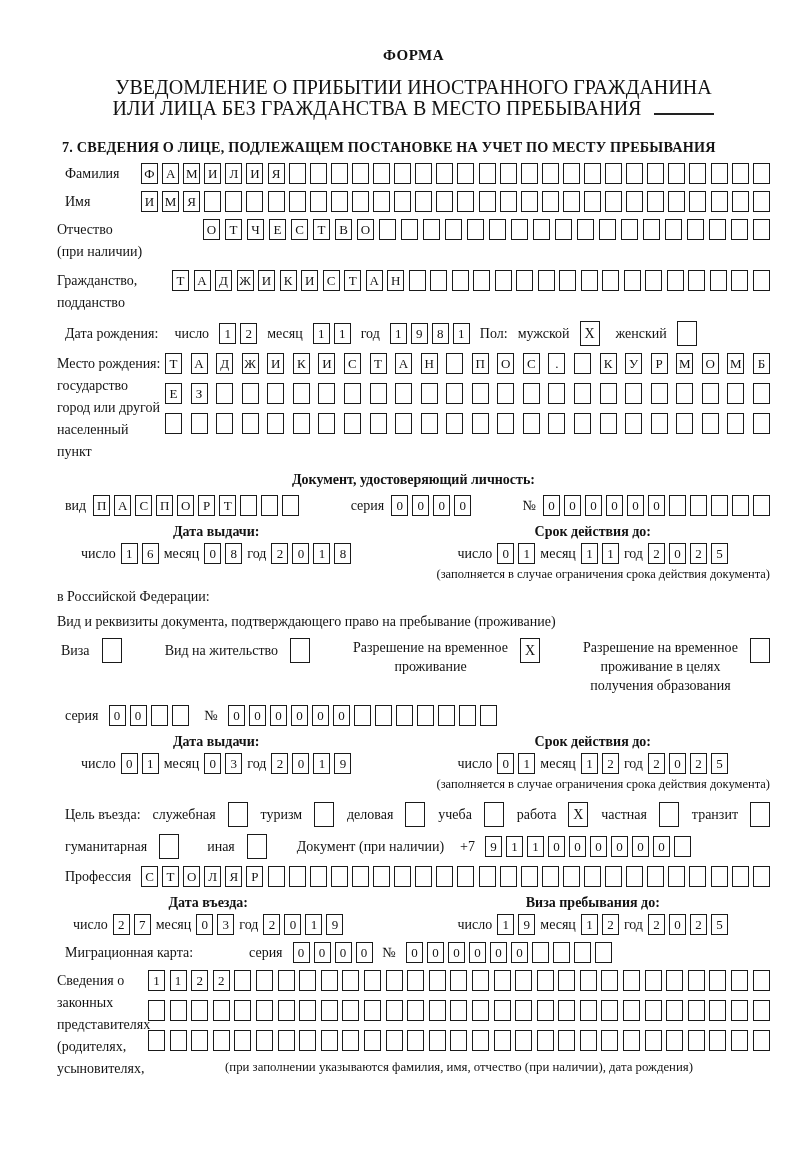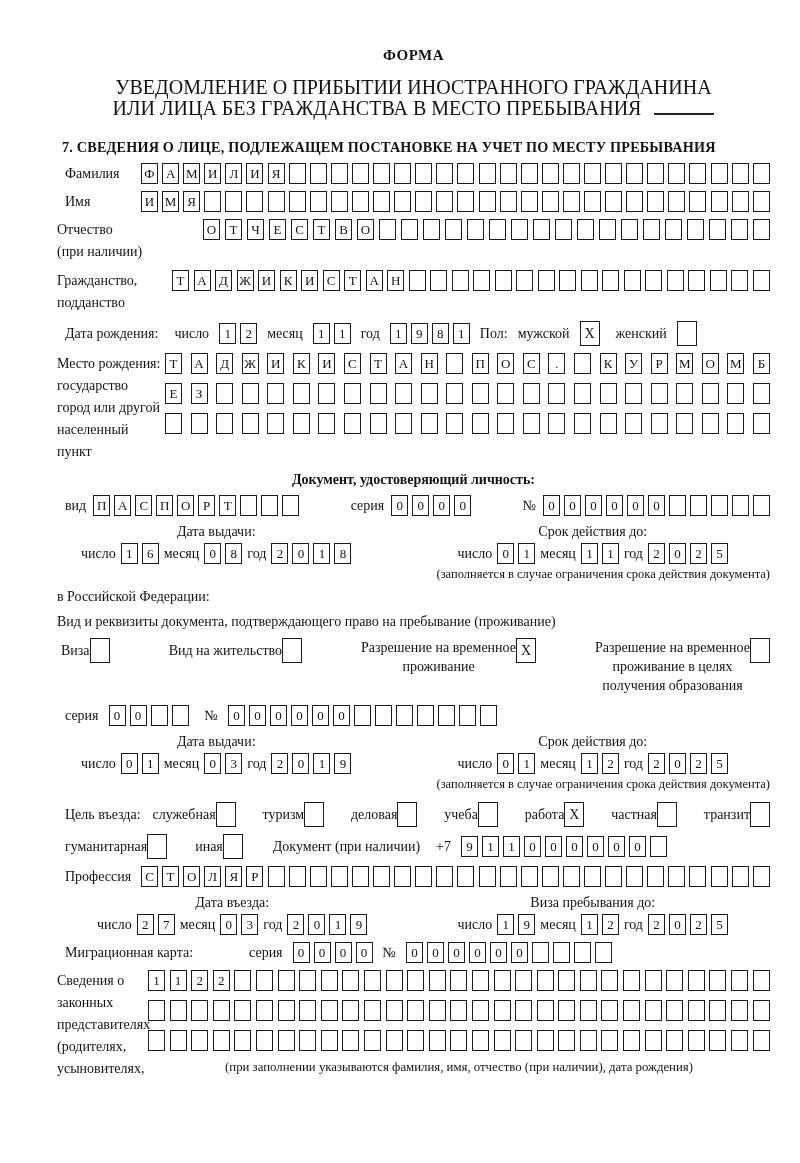--- a/index.html
+++ b/index.html
@@ -22,27 +22,27 @@
   .cell{box-sizing:border-box;flex:none;width:17px;height:21px;border:1.6px solid #1a1a1a;
         display:flex;align-items:center;justify-content:center;font-size:13px;line-height:1;background:#fff;}
   .big .cell{width:20px;height:25px;font-size:14px;}
   .grow{flex:1;}
   .stackrow{margin-bottom:9px;}
   .stackrow:last-child{margin-bottom:0;}
   .center-head{text-align:center;font-weight:bold;font-size:14px;margin-top:9px;}
   .spread{justify-content:space-between;}
   .grp{display:flex;align-items:center;gap:7px;}
   .date-block{display:inline-block;text-align:center;}
-  .dhead{font-size:14px;line-height:18px;}
+  .dhead{font-size:14px;line-height:18px;font-weight:bold;}
   .drow{display:flex;align-items:center;gap:5px;margin-top:2px;}
   .dl{white-space:nowrap;}
   .note{text-align:right;font-size:12.5px;margin-top:3px;}
   .opts-spread{display:flex;flex:1;justify-content:space-between;align-items:center;margin-left:12px;}
   .opts-top{display:flex;flex:1;justify-content:space-between;align-items:flex-start;margin-left:4px;}
-  .opt{display:flex;align-items:center;gap:0;}
+  .opt{display:flex;align-items:center;gap:12px;}
   .opt.top{align-items:flex-start;}
   .opt-label{line-height:19px;}
   .opt.top .opt-label{text-align:center;}
   .indent2{margin-left:72px;display:flex;align-items:center;} .gap30{margin-left:30px;} .gap16{margin-left:16px;} .gap10{margin-left:10px;}
   .reps-note{text-align:center;font-size:12.8px;margin-top:8px;}
 </style>
 </head>
 <body>
 
 <div class="page">
@@ -631,21 +631,21 @@
         <span class="cell"></span>
         <span class="cell"></span>
         <span class="cell"></span>
         <span class="cell"></span>
         <span class="cell"></span>
         <span class="cell"></span>
       </span>
   </div>
 
   <div class="row">
-    <span class="date-block" style="margin-left:40px;">
+    <span class="date-block" style="margin-left:16px;">
       <div class="dhead">Дата въезда:</div>
       <div class="drow">
         <span class="dl">число</span>
         <span class="cells">
             <span class="cell">2</span>
             <span class="cell">7</span>
           </span>
         <span class="dl">месяц</span>
         <span class="cells">
             <span class="cell">0</span>

